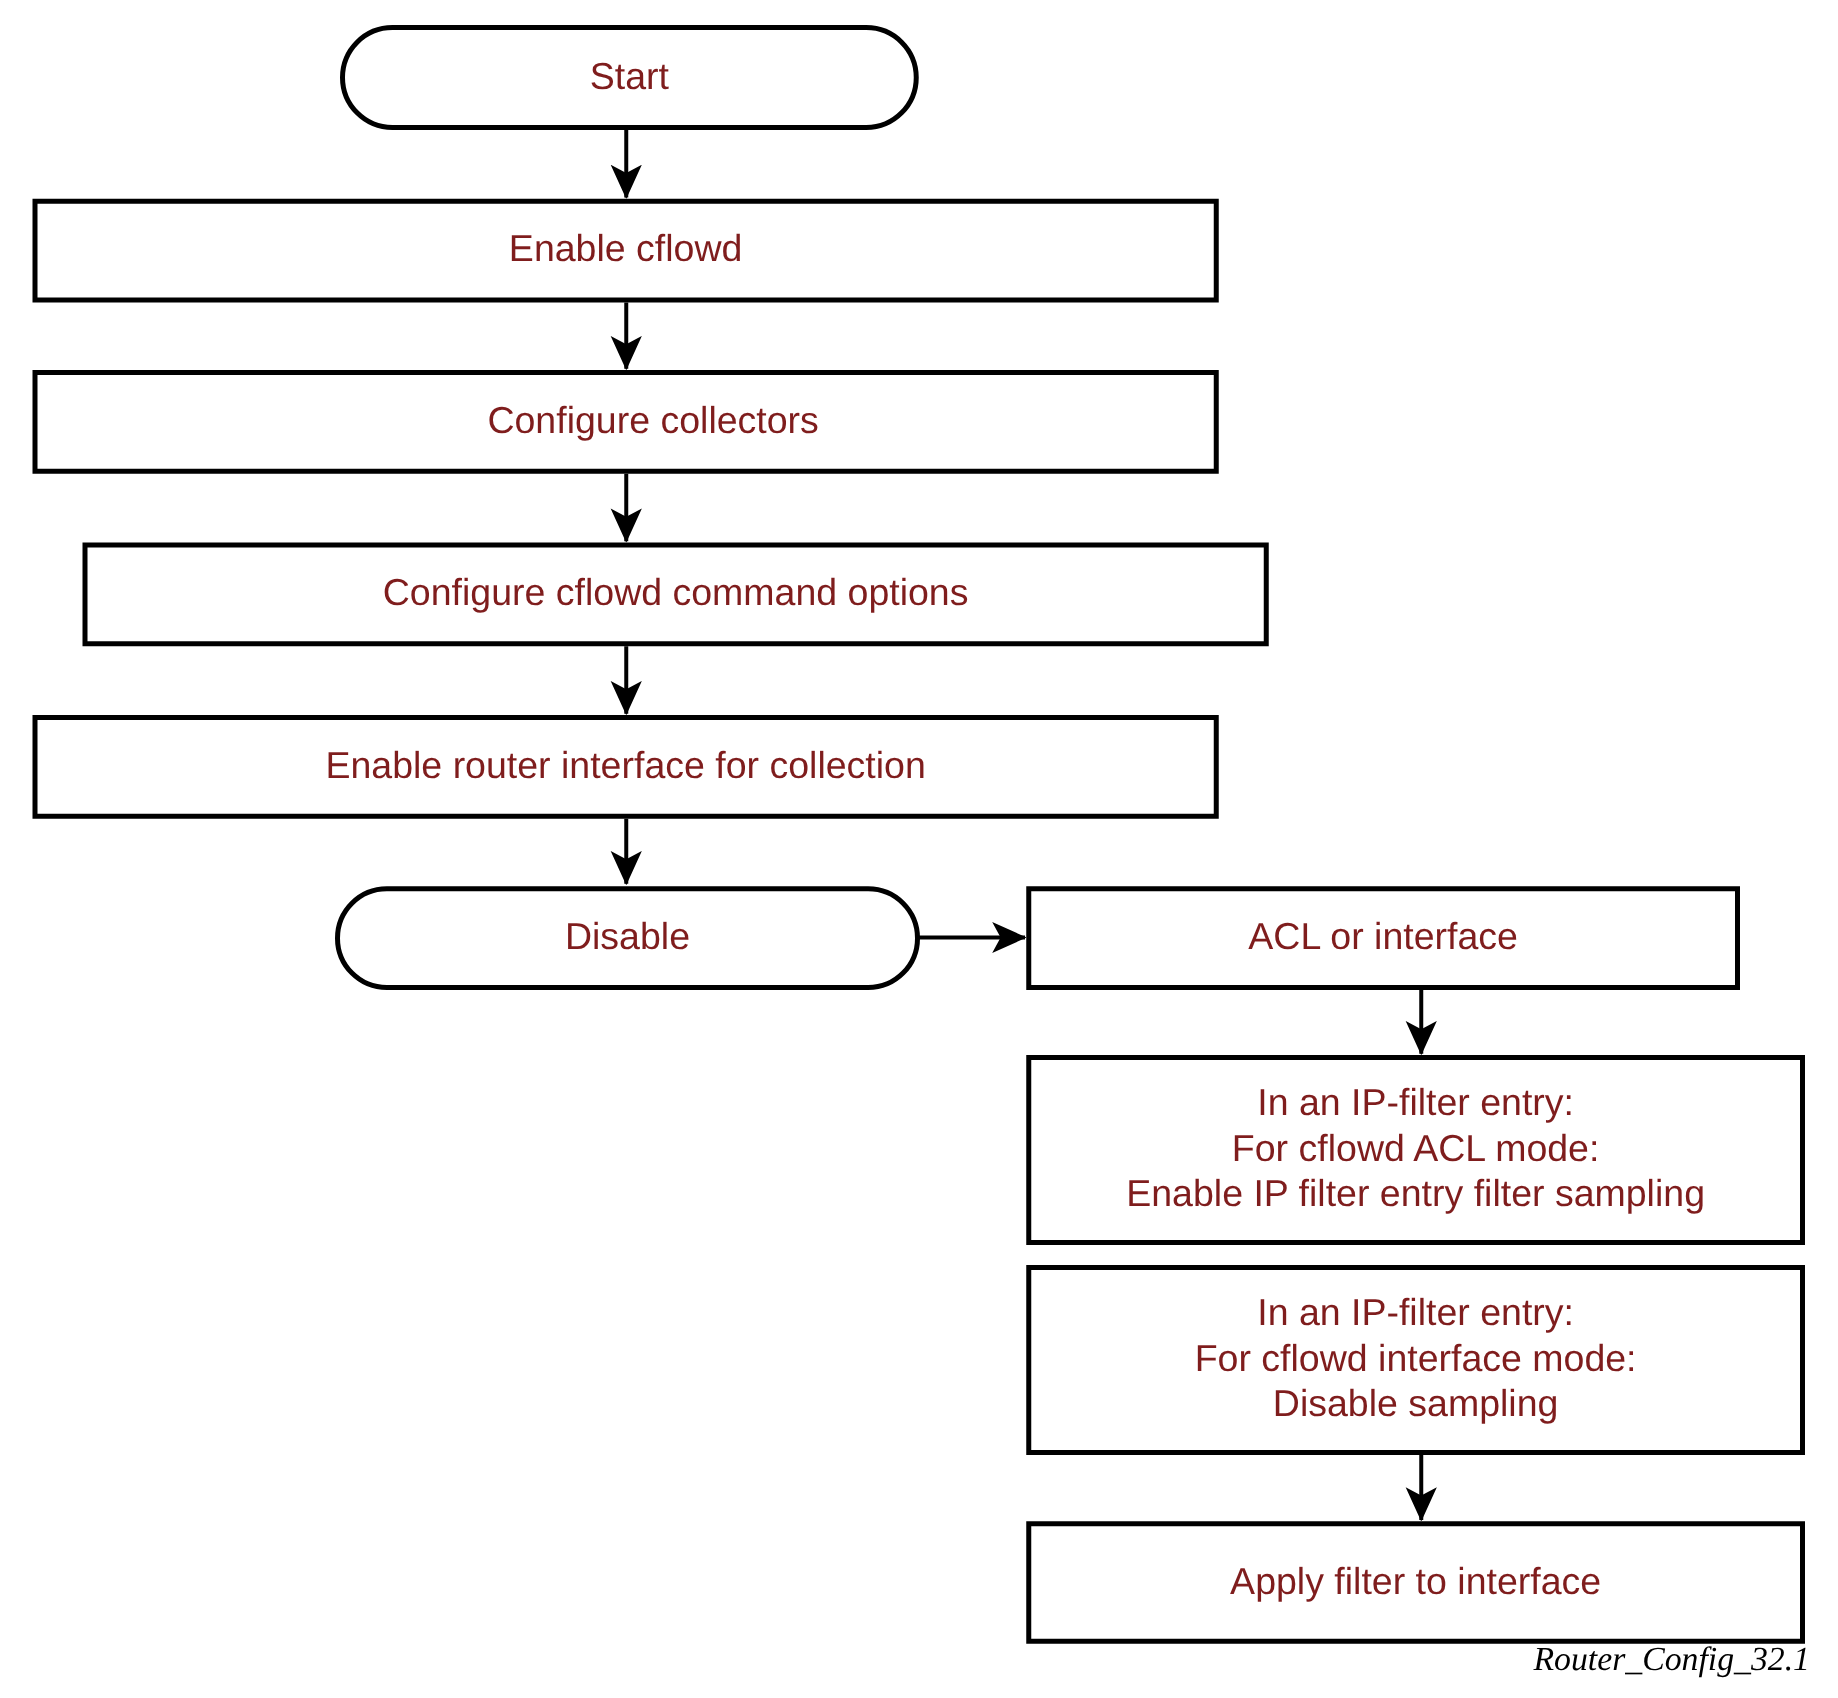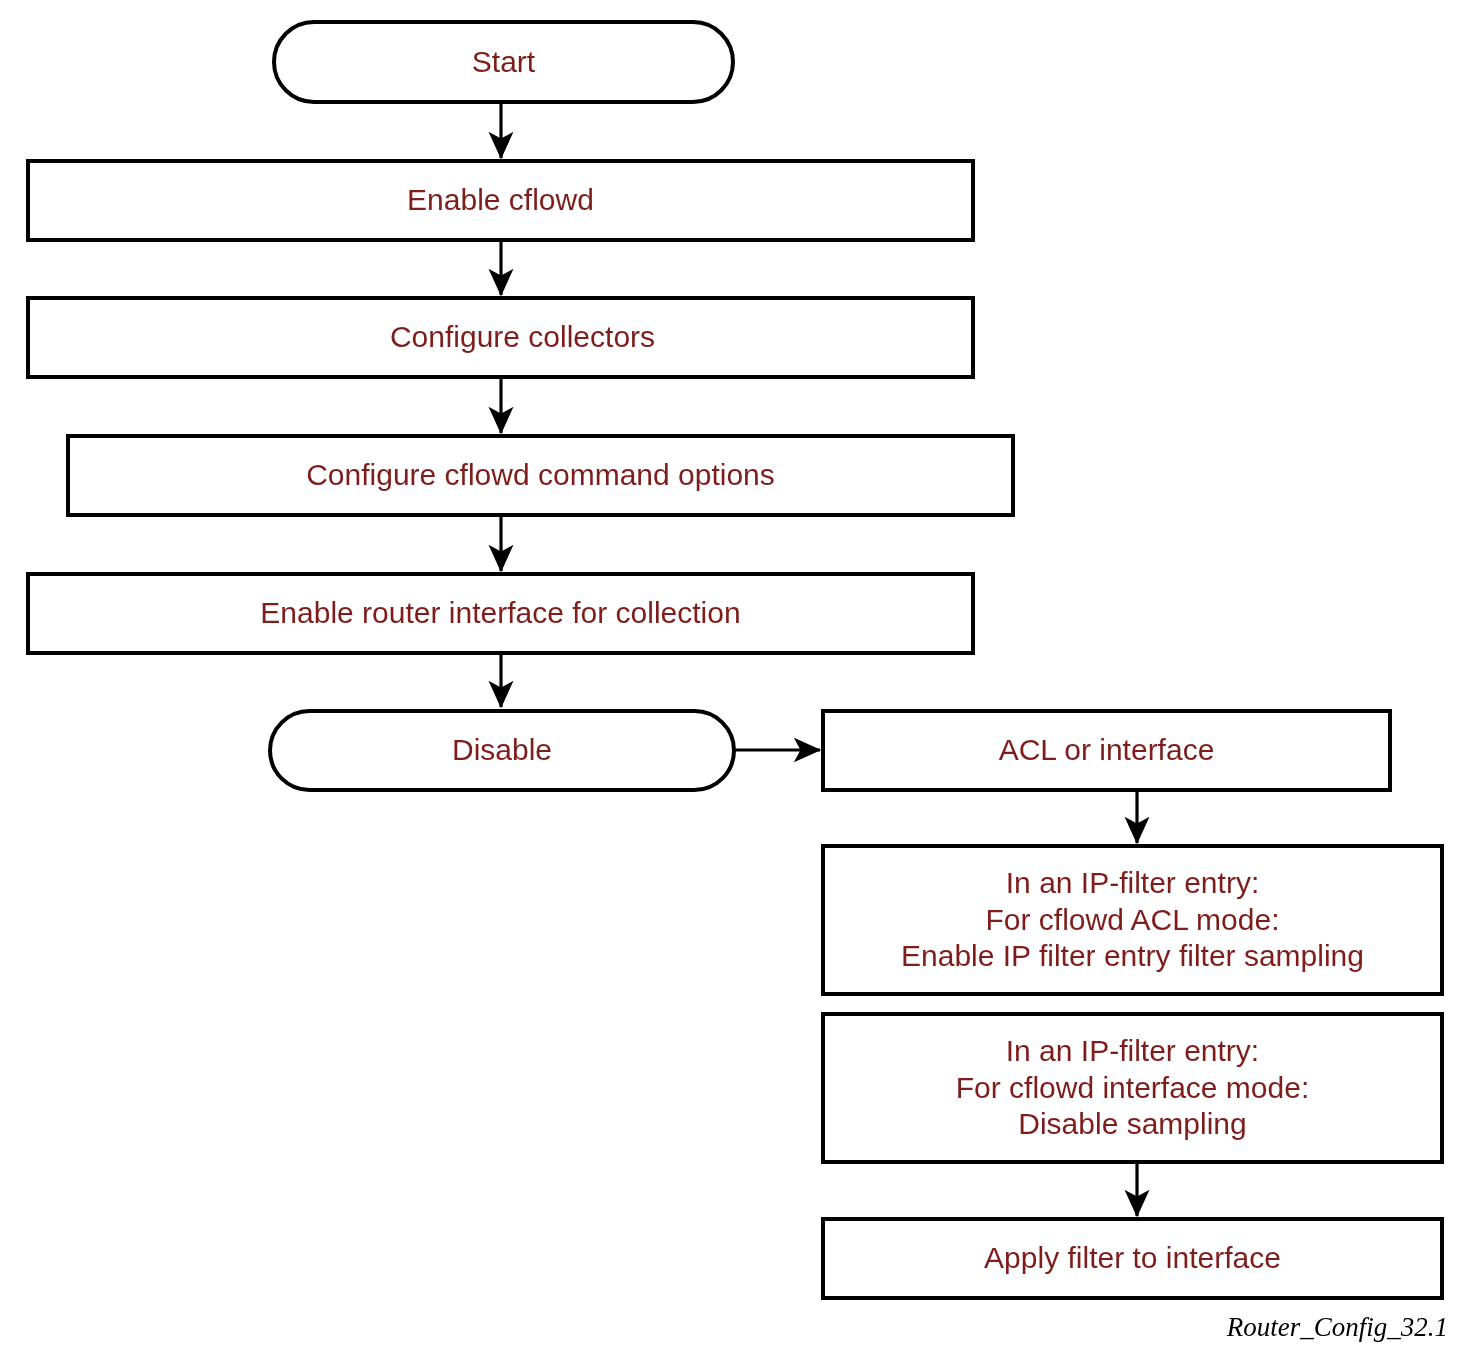--- a/index.html
+++ b/index.html
@@ -138,19 +138,19 @@
 For cflowd ACL mode:
 Enable IP filter entry filter sampling</span>
   </div>
 
   <div class="node process" style="left:821px; top:1012px; width:623px; height:152px;">
     <span class="label">In an IP-filter entry:
 For cflowd interface mode:
 Disable sampling</span>
   </div>
 
-  <div class="node process" style="left:821px; top:1217px; width:623px; height:83px;">
+  <div class="node process" style="left:821px; top:1217px; width:623px; height:98px;">
     <span class="label">Apply filter to interface</span>
   </div>
 
   <div class="caption" style="right:22px; top:1312px;">Router_Config_32.1</div>
 
 </div>
 
 </body></html>

